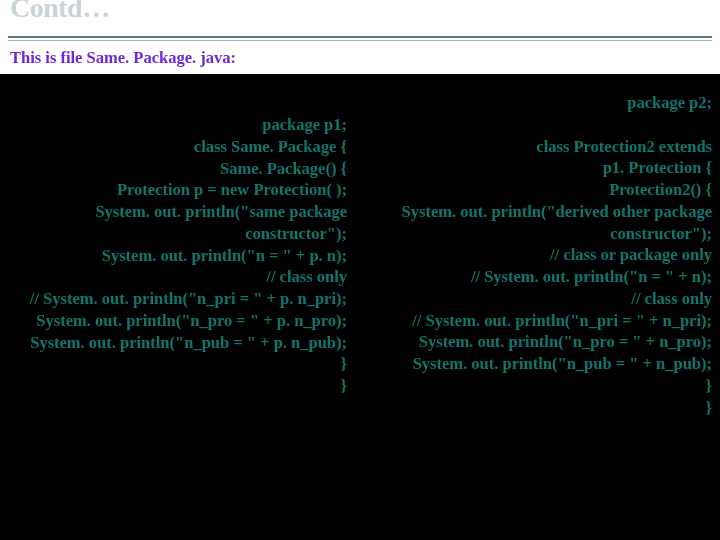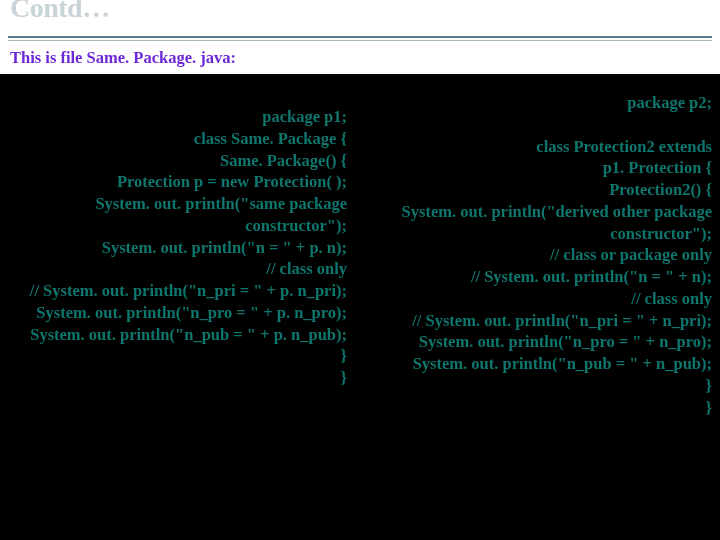--- a/index.html
+++ b/index.html
@@ -76,21 +76,21 @@
 <body>
 
 <div class="slide">
   <div class="title-area">
     <div class="title">Contd…</div>
     <div class="title-underline"></div>
     <div class="title-underline-thin"></div>
   </div>
   <div class="subtitle">This is file Same. Package. java:</div>
   <div class="content">
-    <div class="col" style="margin-top:14px;">package p1;
+    <div class="col" style="margin-top:22px;">package p1;
 class Same. Package {
 Same. Package() {
 Protection p = new Protection( );
 System. out. println("same package constructor");
 System. out. println("n = " + p. n);
 // class only
 // System. out. println("n_pri = " + p. n_pri);
 System. out. println("n_pro = " + p. n_pro);
 System. out. println("n_pub = " + p. n_pub);
 }

